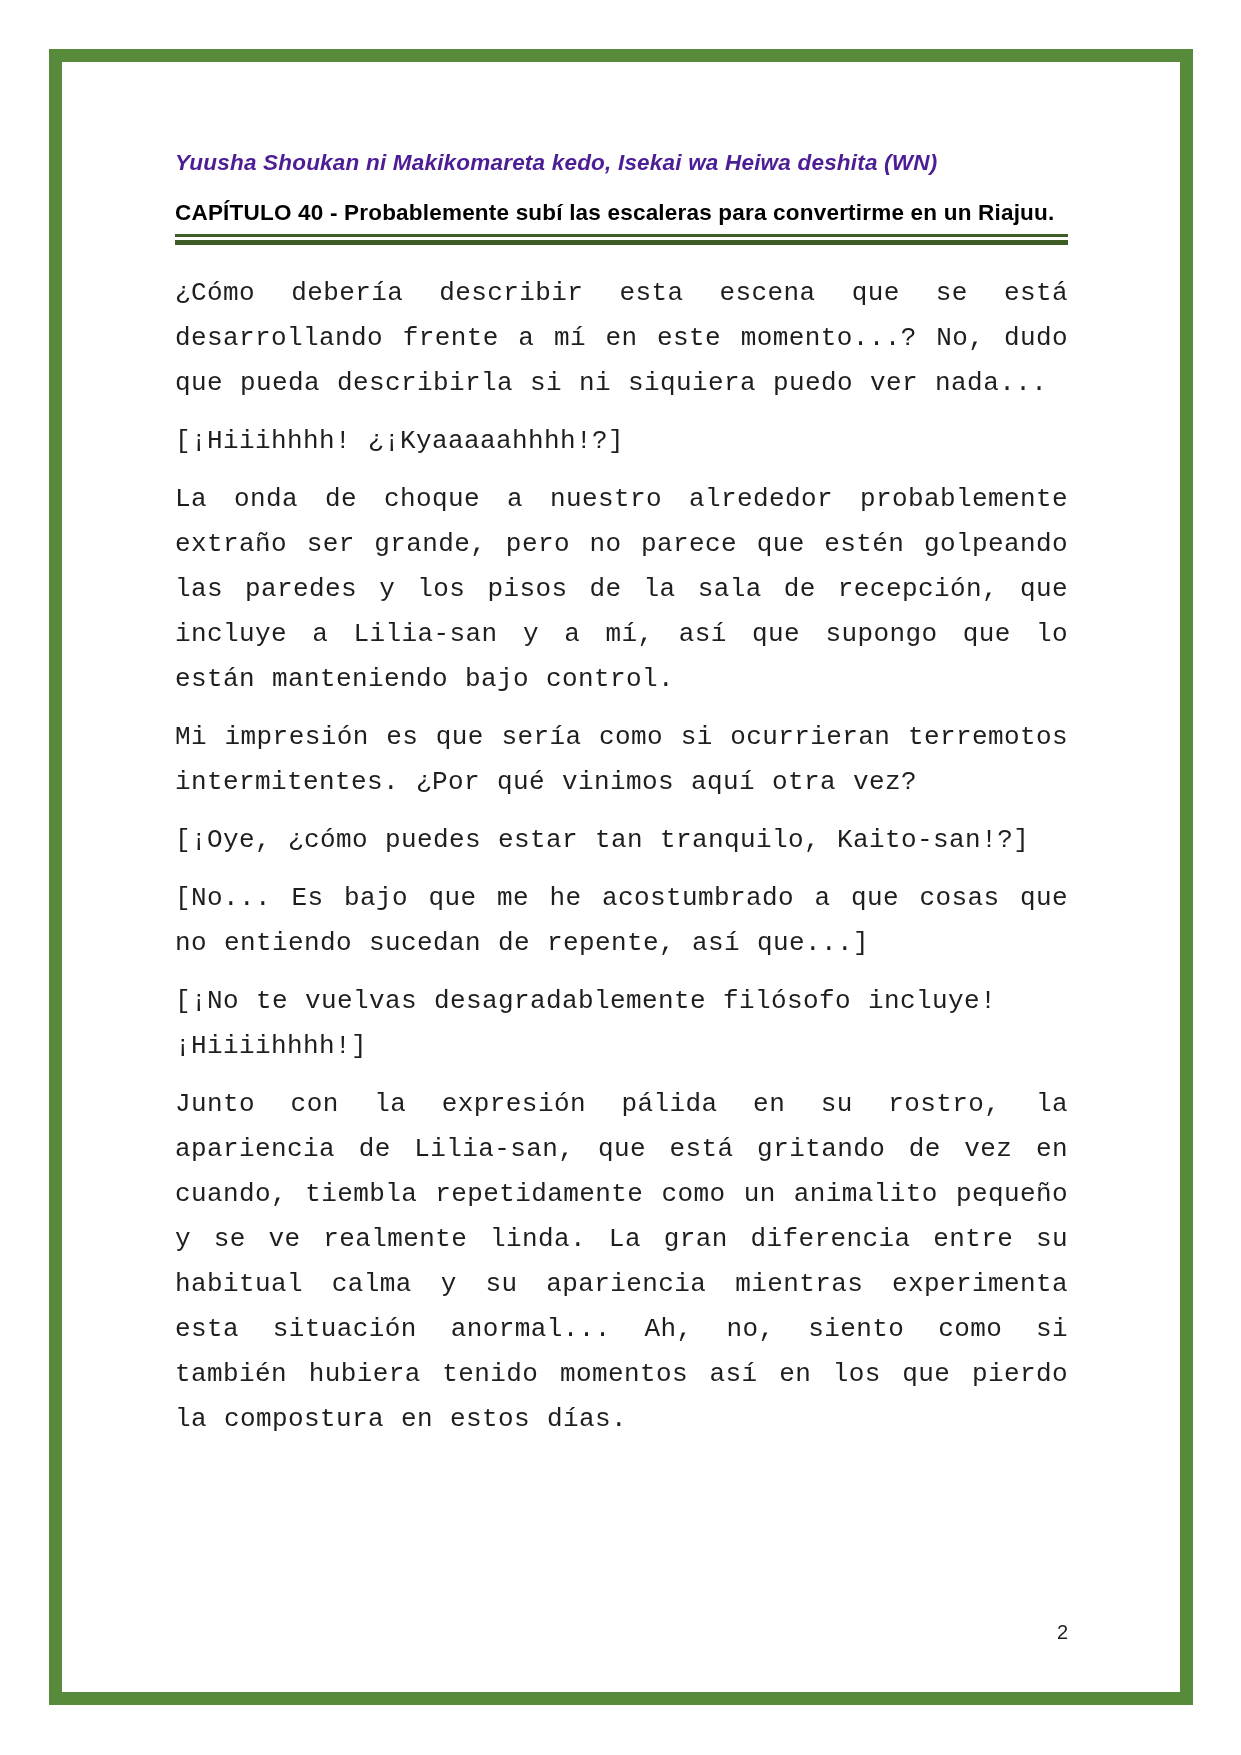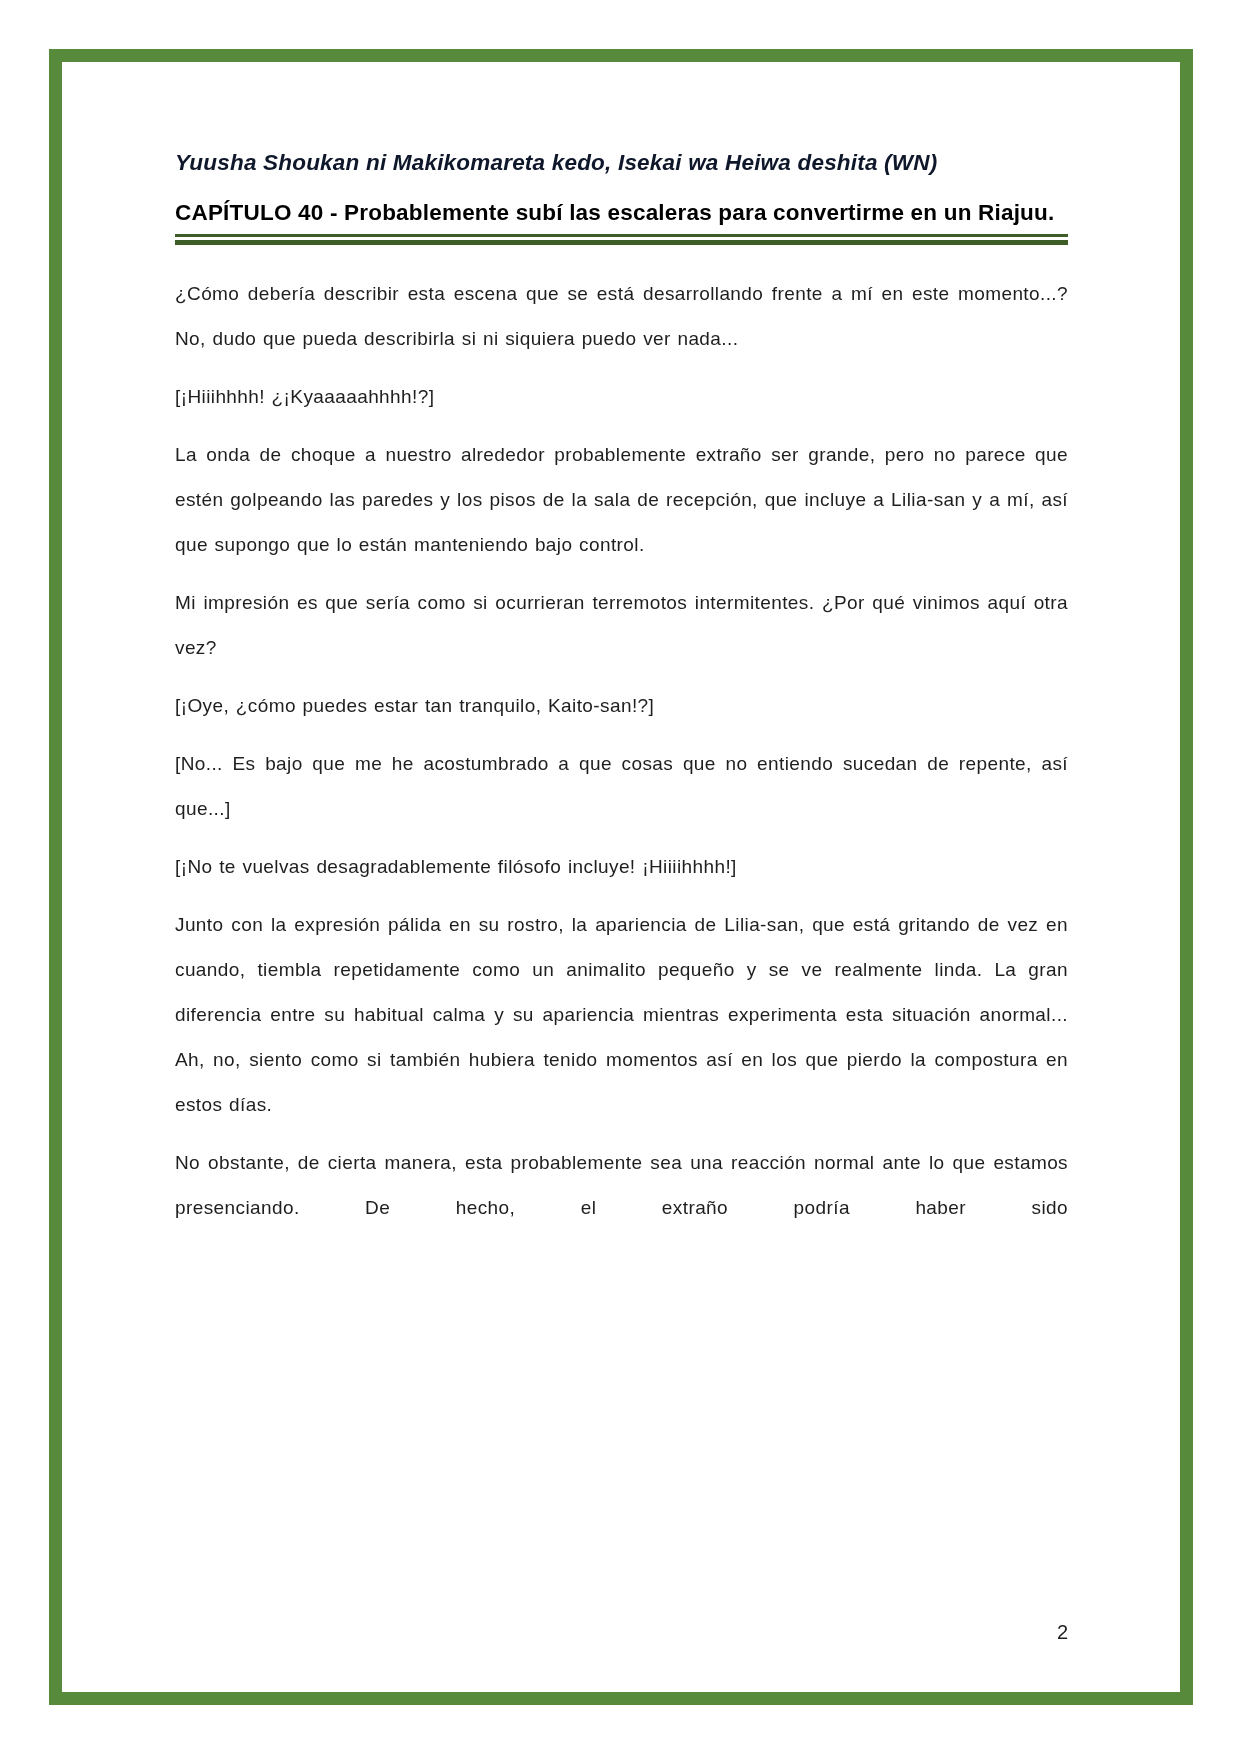--- a/index.html
+++ b/index.html
@@ -24,45 +24,46 @@
     top: 147px;
     width: 893px;
     color: #1e1e1e;
   }
   .series-title {
     font-style: italic;
     font-weight: bold;
     font-size: 22.5px;
     line-height: 32px;
     letter-spacing: 0.2px;
-    color: #0f172a;
+    color: #4c1d95;
     margin: 0;
   }
   .chapter-title {
     font-weight: bold;
     font-size: 22.5px;
     line-height: 38px;
     letter-spacing: 0.2px;
     color: #000000;
     margin: 15px 0 0 0;
   }
   .heading-divider {
     margin-top: 2px;
     height: 3px;
     border-top: 3px solid var(--divider-green);
     border-bottom: 5px solid var(--divider-green);
   }
   .body-text { margin-top: 26px; }
   .body-text p {
     margin: 0 0 13px 0;
-    font-size: 19px;
+    font-size: 26px;
     line-height: 45px;
     letter-spacing: 0.4px;
     word-spacing: 1px;
     color: #1e1e1e;
+    font-family: Liberation Mono, monospace;
   }
   .body-text p.j  { text-align: justify; }
   .body-text p.jc { text-align: justify; text-align-last: justify; }
   .page-number {
     position: absolute;
     left: 175px;
     top: 1618px;
     width: 893px;
     text-align: right;
     font-size: 20px;
@@ -83,18 +84,17 @@
 
     <div class="body-text">
       <p class="j">¿Cómo debería describir esta escena que se está desarrollando frente a mí en este momento...? No, dudo que pueda describirla si ni siquiera puedo ver nada...</p>
       <p>[¡Hiiihhhh! ¿¡Kyaaaaahhhh!?]</p>
       <p class="j">La onda de choque a nuestro alrededor probablemente extraño ser grande, pero no parece que estén golpeando las paredes y los pisos de la sala de recepción, que incluye a Lilia-san y a mí, así que supongo que lo están manteniendo bajo control.</p>
       <p class="j">Mi impresión es que sería como si ocurrieran terremotos intermitentes. ¿Por qué vinimos aquí otra vez?</p>
       <p>[¡Oye, ¿cómo puedes estar tan tranquilo, Kaito-san!?]</p>
       <p class="j">[No... Es bajo que me he acostumbrado a que cosas que no entiendo sucedan de repente, así que...]</p>
       <p>[¡No te vuelvas desagradablemente filósofo incluye! ¡Hiiiihhhh!]</p>
       <p class="j">Junto con la expresión pálida en su rostro, la apariencia de Lilia-san, que está gritando de vez en cuando, tiembla repetidamente como un animalito pequeño y se ve realmente linda. La gran diferencia entre su habitual calma y su apariencia mientras experimenta esta situación anormal... Ah, no, siento como si también hubiera tenido momentos así en los que pierdo la compostura en estos días.</p>
-      <p class="jc">No obstante, de cierta manera, esta probablemente sea una reacción normal ante lo que estamos presenciando. De hecho, el extraño podría haber sido</p>
     </div>
   </div>
 
   <div class="page-number">2</div>
 </div>
 
 </body></html>

